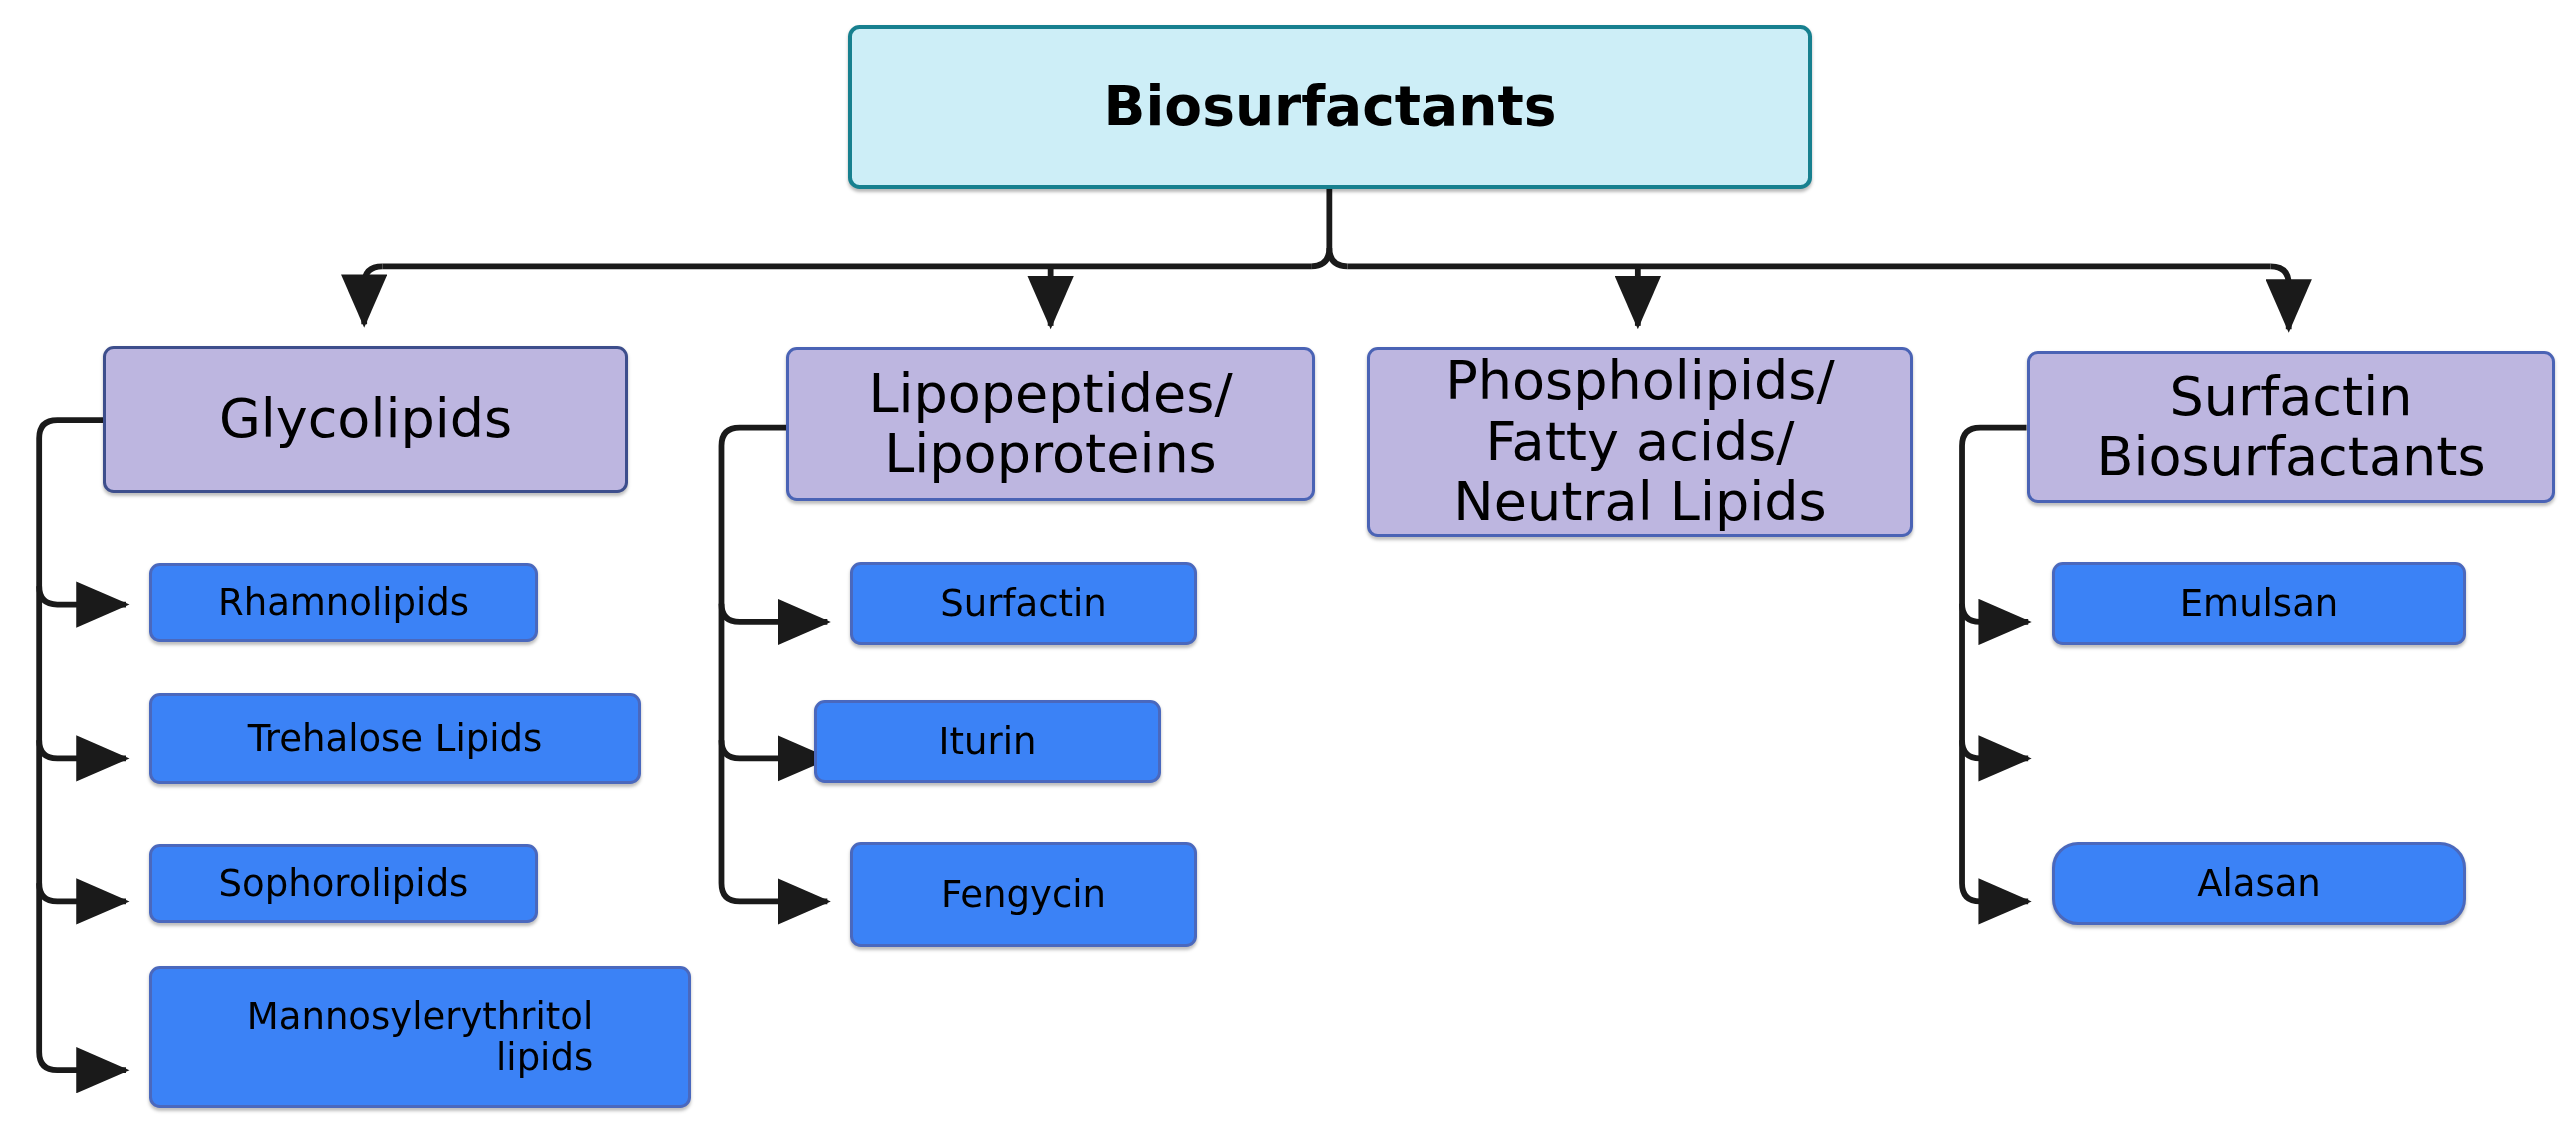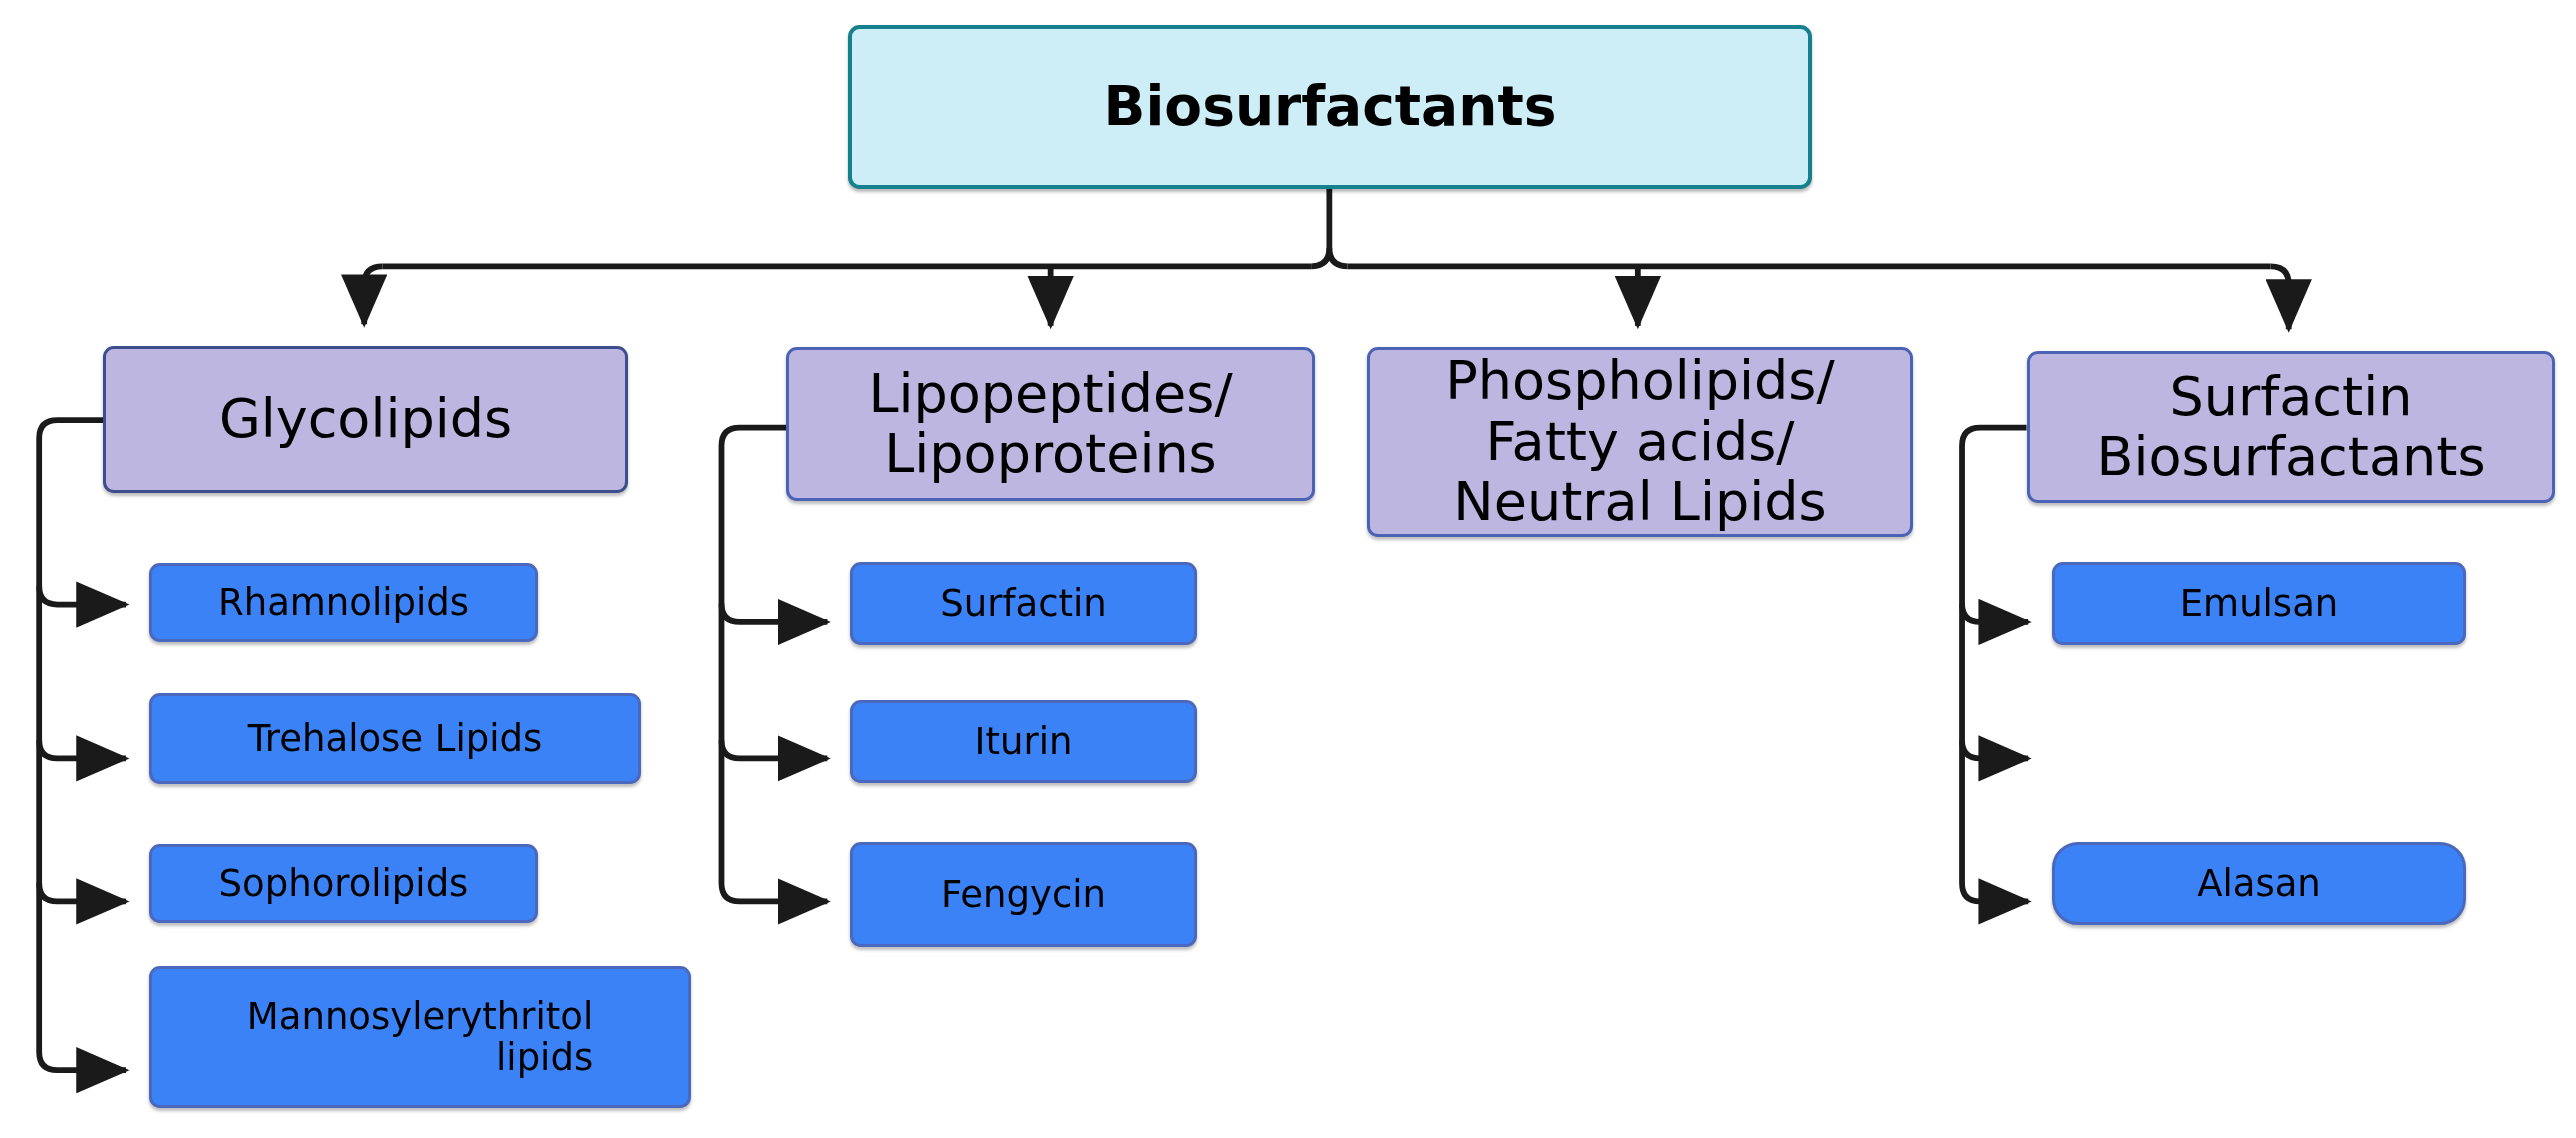--- a/index.html
+++ b/index.html
@@ -135,21 +135,21 @@
 
   <div class="node node-leaf" style="left:149px; top:693px; width:492px; height:91px;">Trehalose Lipids</div>
 
   <div class="node node-leaf" style="left:149px; top:844px; width:389px; height:79px;">Sophorolipids</div>
 
   <div class="node node-leaf" style="left:149px; top:966px; width:542px; height:142px;text-align:right;">Mannosylerythritol
 lipids</div>
 
   <div class="node node-leaf" style="left:850px; top:562px; width:347px; height:83px;">Surfactin</div>
 
-  <div class="node node-leaf" style="left:850px; top:700px; width:347px; height:83px;">Iturin</div>
+  <div class="node node-leaf" style="left:814px; top:700px; width:347px; height:83px;">Iturin</div>
 
   <div class="node node-leaf" style="left:850px; top:842px; width:347px; height:105px;">Fengycin</div>
 
   <div class="node node-leaf" style="left:2052px; top:562px; width:414px; height:83px;">Emulsan</div>
 
 
   <div class="node node-leaf" style="left:2052px; top:842px; width:414px; height:83px;border-radius:26px;">Alasan</div>
 
 </div>
 

